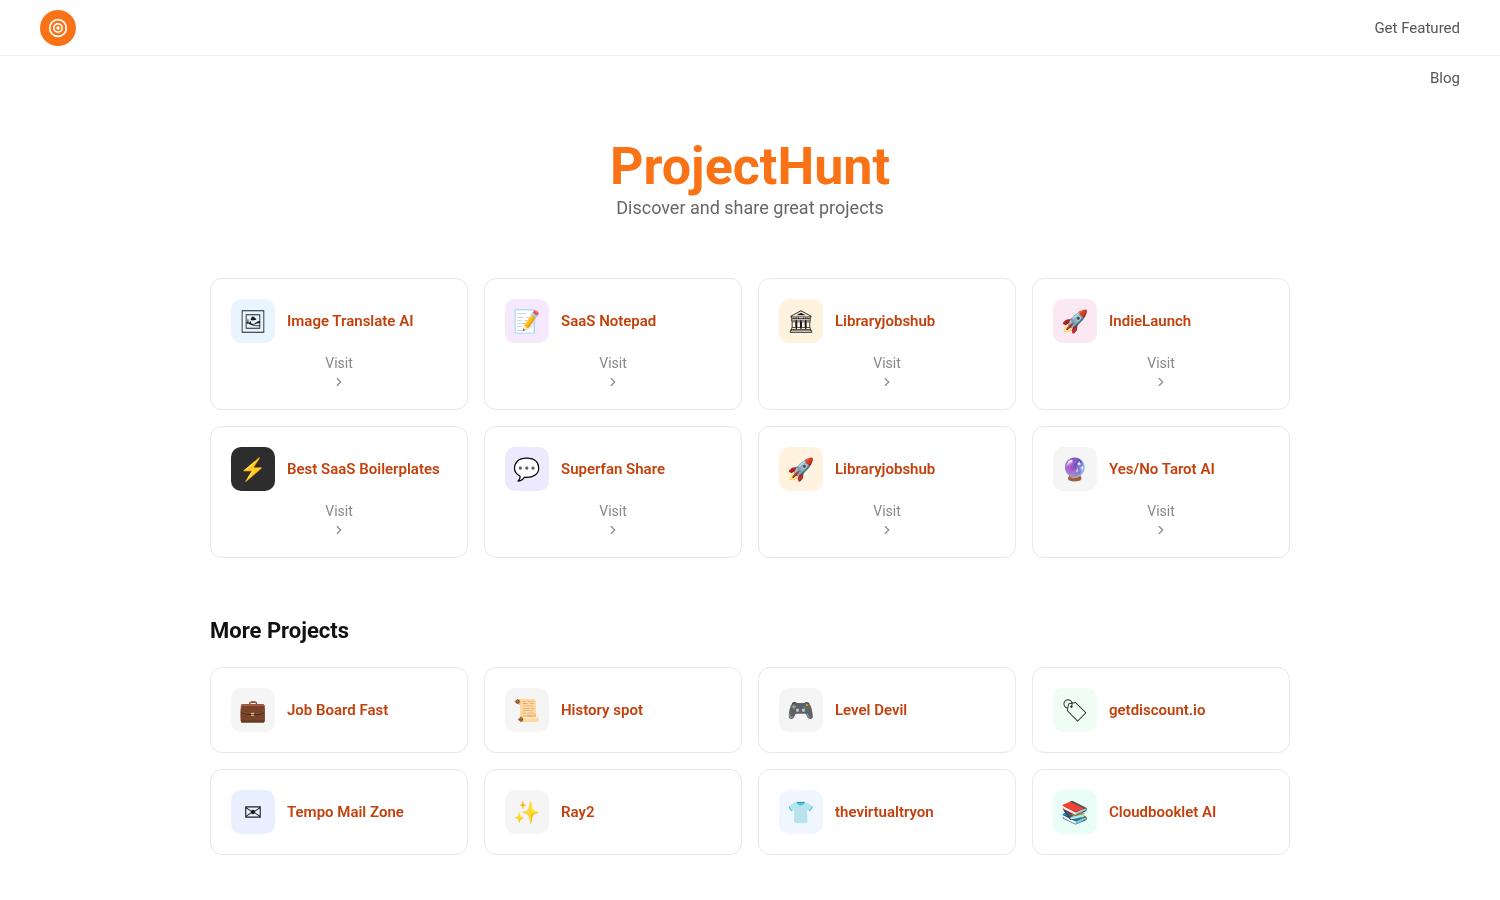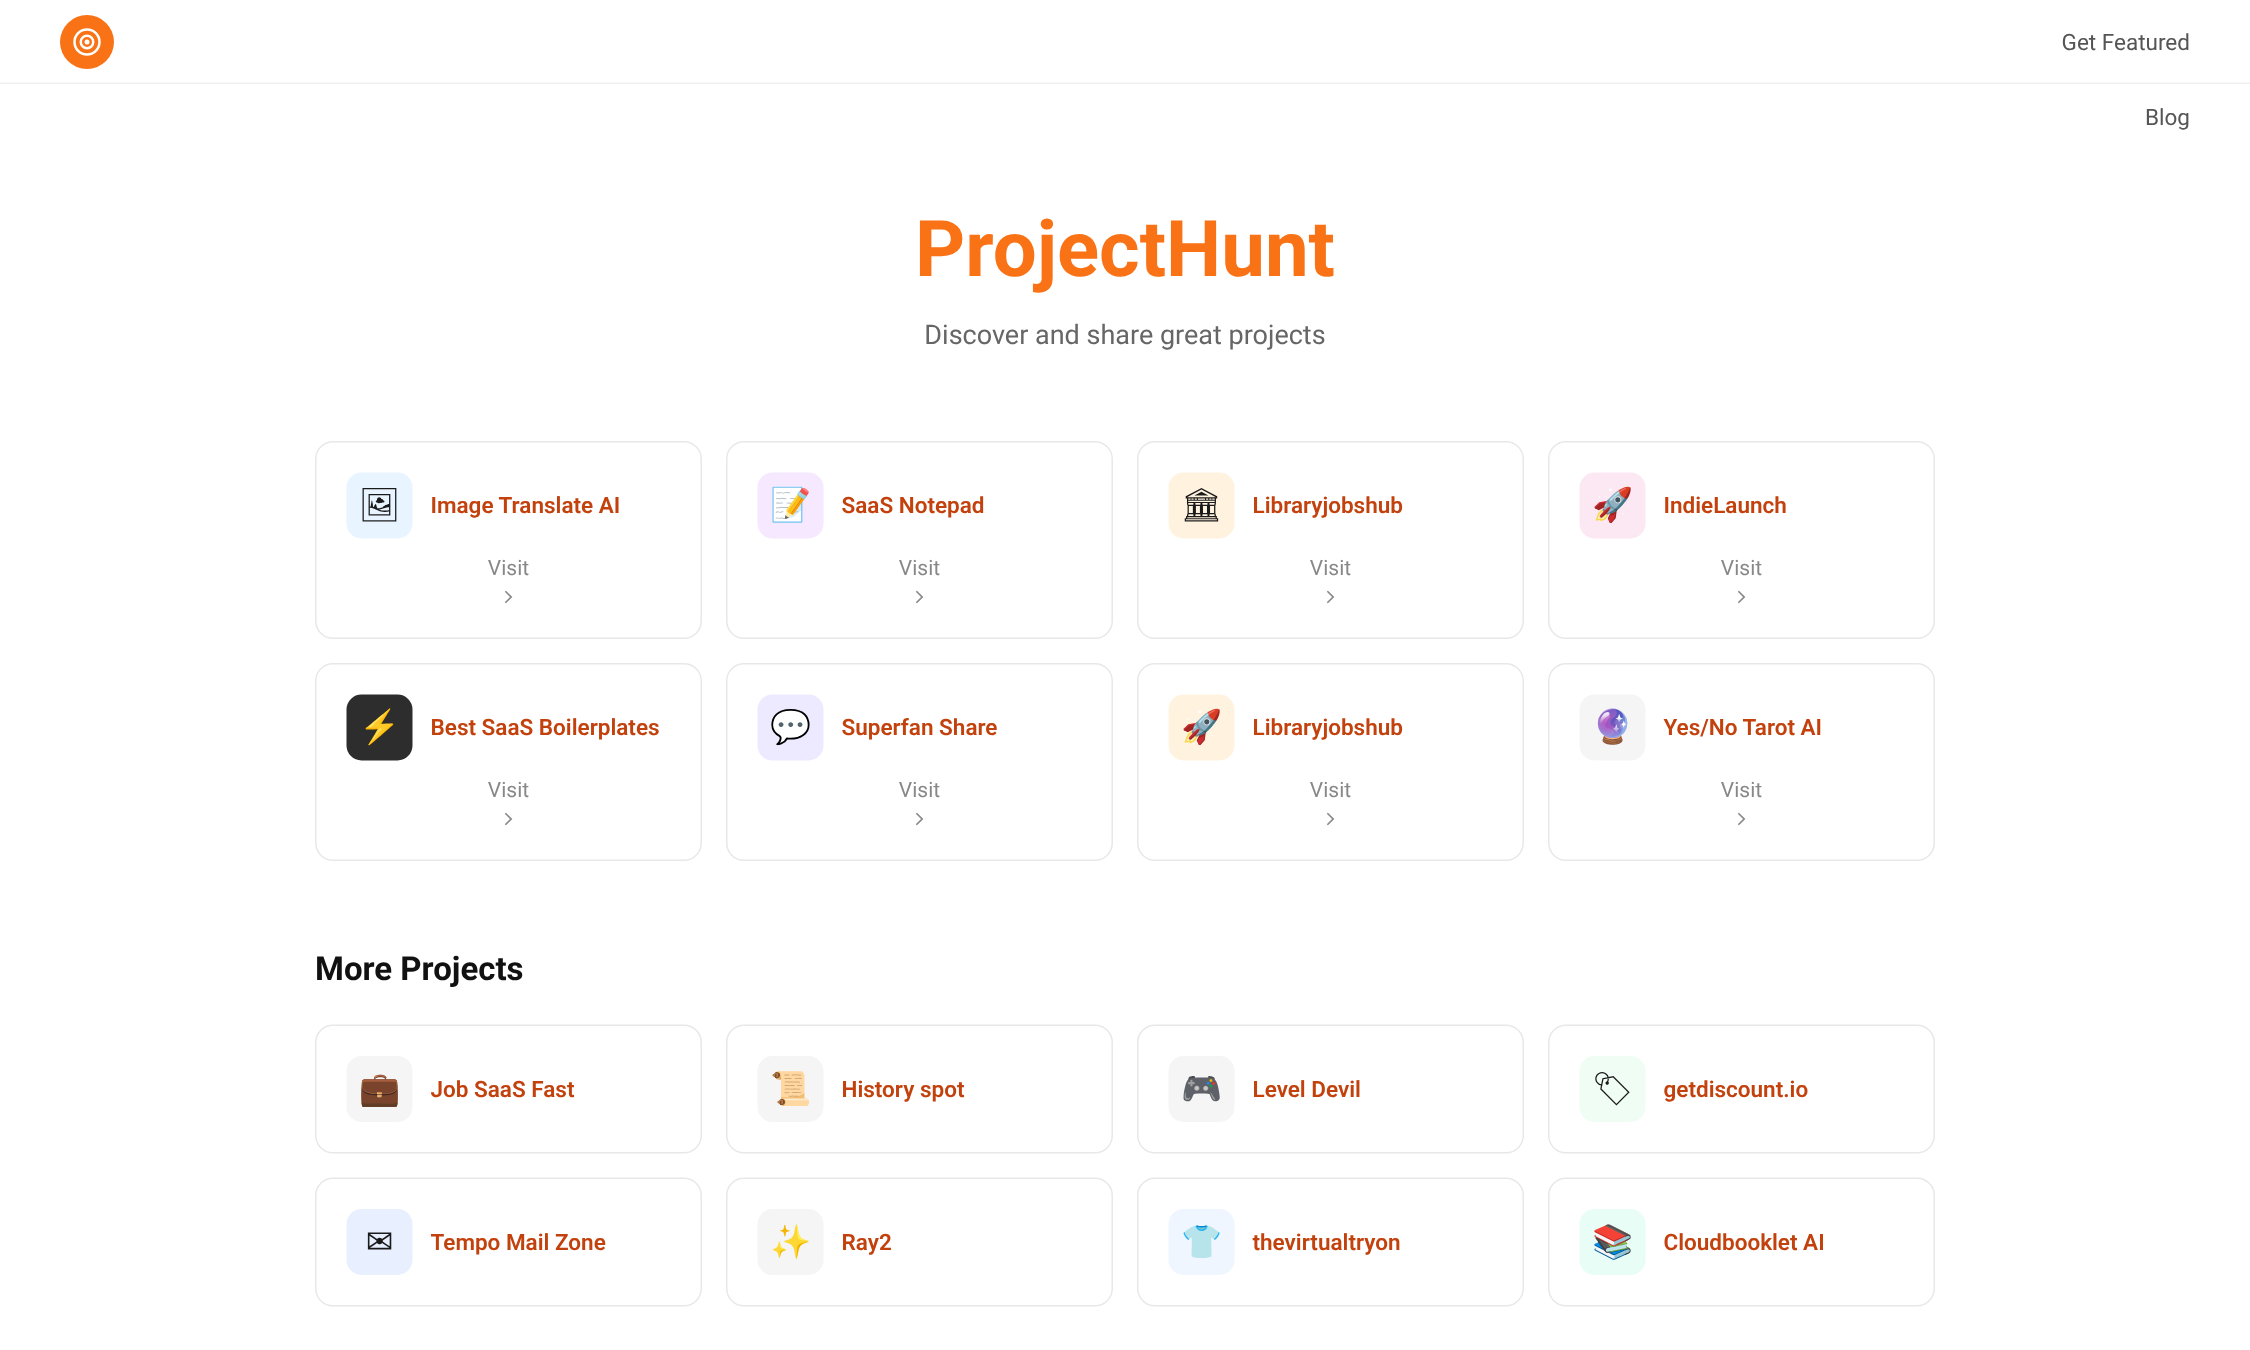--- a/index.html
+++ b/index.html
@@ -15,21 +15,21 @@
     .nav-logo-icon {
       width: 36px; height: 36px; background: #f97316; border-radius: 50%;
       display: flex; align-items: center; justify-content: center;
     }
     .nav-logo-icon svg { width: 20px; height: 20px; fill: #fff; }
     .nav-links { display: flex; align-items: flex-end; gap: 32px; flex-direction: column; }
     .nav-link { text-decoration: none; color: #555; font-size: 15px; cursor: pointer; }
 
     
     .hero { text-align: center; padding: 80px 40px 60px; }
-    .hero-title { font-size: 52px; font-weight: 700; color: #f97316; margin-bottom: 16px; }
+    .hero-title { font-size: 52px; font-weight: 700; color: #f97316; }
     .hero-sub { font-size: 18px; color: #666; }
 
     
     .section { max-width: 1160px; margin: 0 auto; padding: 0 40px 60px; }
     .section-title { font-size: 22px; font-weight: 700; margin-bottom: 24px; color: #111; }
 
     
     .grid { display: grid; grid-template-columns: repeat(4, 1fr); gap: 16px; }
 
     
@@ -173,21 +173,21 @@
       </div>
     </div>
 </div>
 
 <div class="section">
   <h2 class="section-title">More Projects</h2>
   <div class="grid" id="more-grid">
       <div class="card">
         <div class="card-top">
           <div class="card-icon" style="background: rgb(245, 245, 245); font-size: 22px;">💼</div>
-          <span class="card-name">Job SaaS Fast</span>
+          <span class="card-name">Job Board Fast</span>
         </div>
       </div>
       <div class="card">
         <div class="card-top">
           <div class="card-icon" style="background: rgb(245, 245, 245); font-size: 22px;">📜</div>
           <span class="card-name">History spot</span>
         </div>
       </div>
       <div class="card">
         <div class="card-top">

